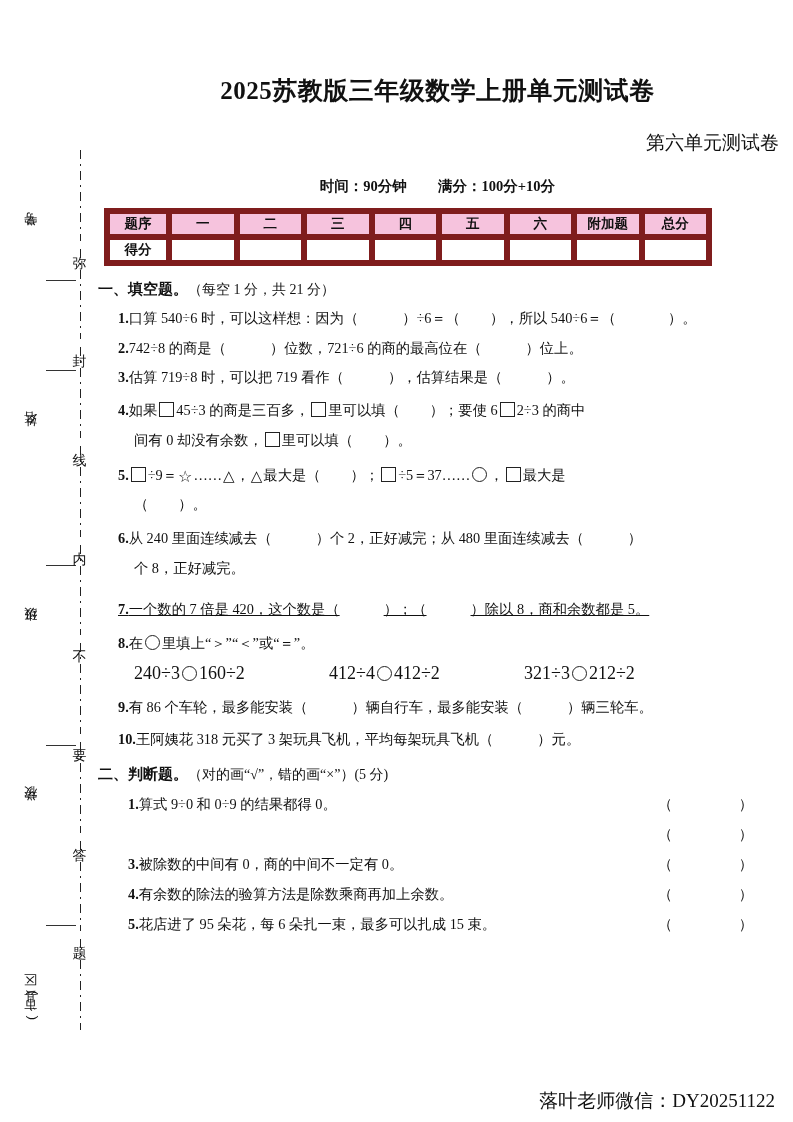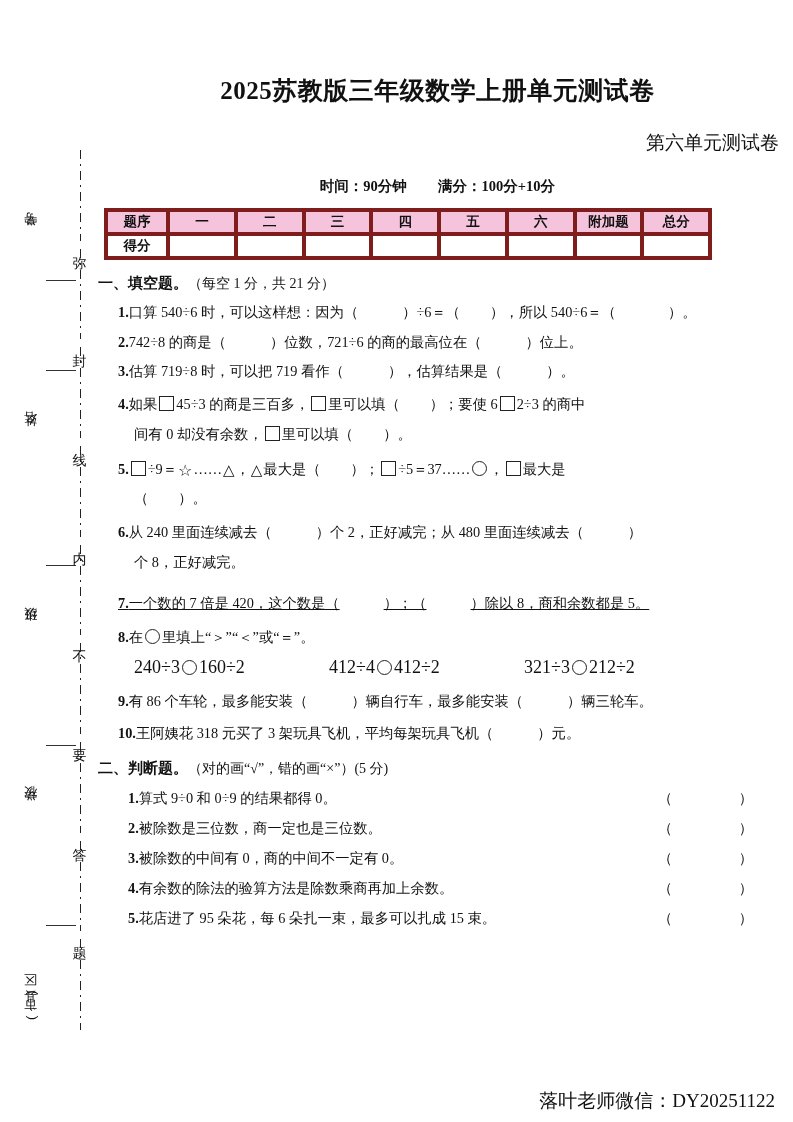--- a/index.html
+++ b/index.html
@@ -98,21 +98,21 @@
   .meta-line .gap { display: inline-block; width: 24px; }
 
   
   table.score-table {
     margin: 12px 0 0 8px;
     border-collapse: collapse;
     width: 608px;
     table-layout: fixed;
   }
   table.score-table td {
-    border: 4px solid #7f1d1d;
+    border: 6px solid #7f1d1d;
     height: 23px;
     text-align: center;
     vertical-align: middle;
     font-size: 13.5px;
     font-weight: bold;
     font-family: "Liberation Sans", "DejaVu Sans", sans-serif;
   }
   table.score-table tr.head td { background: #f6c3dd; }
   table.score-table td.rowlabel { background: #f6c3dd; width: 62px; }
   table.score-table tr.body td { background: #fff; }
@@ -325,21 +325,20 @@
   <div class="section-head" style="margin-top:16px;">
     <span>二、判断题。</span><span class="pts">（对的画“√”，错的画“×”）(5 分)</span>
   </div>
 
   <div class="tf-row">
     <span class="txt"><span class="num">1.</span><span>算式 9÷0 和 0÷9 的结果都得 0。</span></span>
     <span class="spacer"></span>
     <span class="paren">（　）</span>
   </div>
   <div class="tf-row">
-    <span class="txt"><span class="num">2.</span><span>被除数是三位数，商一定也是三位数。</span></span>
     <span class="spacer"></span>
     <span class="paren">（　）</span>
   </div>
   <div class="tf-row">
     <span class="txt"><span class="num">3.</span><span>被除数的中间有 0，商的中间不一定有 0。</span></span>
     <span class="spacer"></span>
     <span class="paren">（　）</span>
   </div>
   <div class="tf-row">
     <span class="txt"><span class="num">4.</span><span>有余数的除法的验算方法是除数乘商再加上余数。</span></span>

